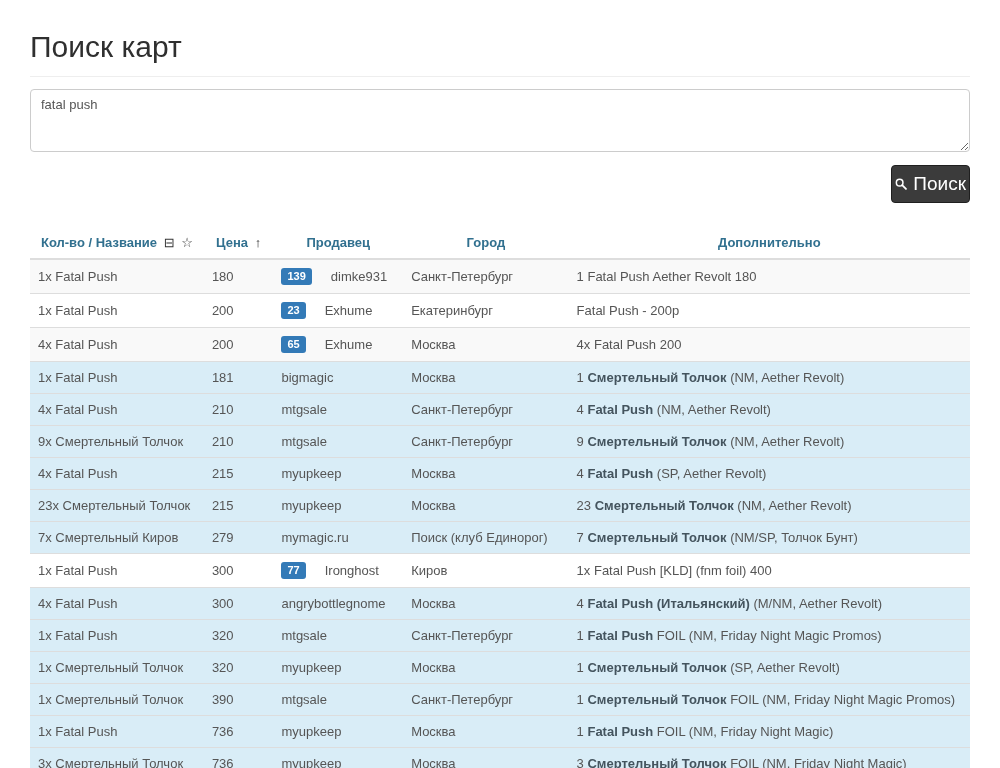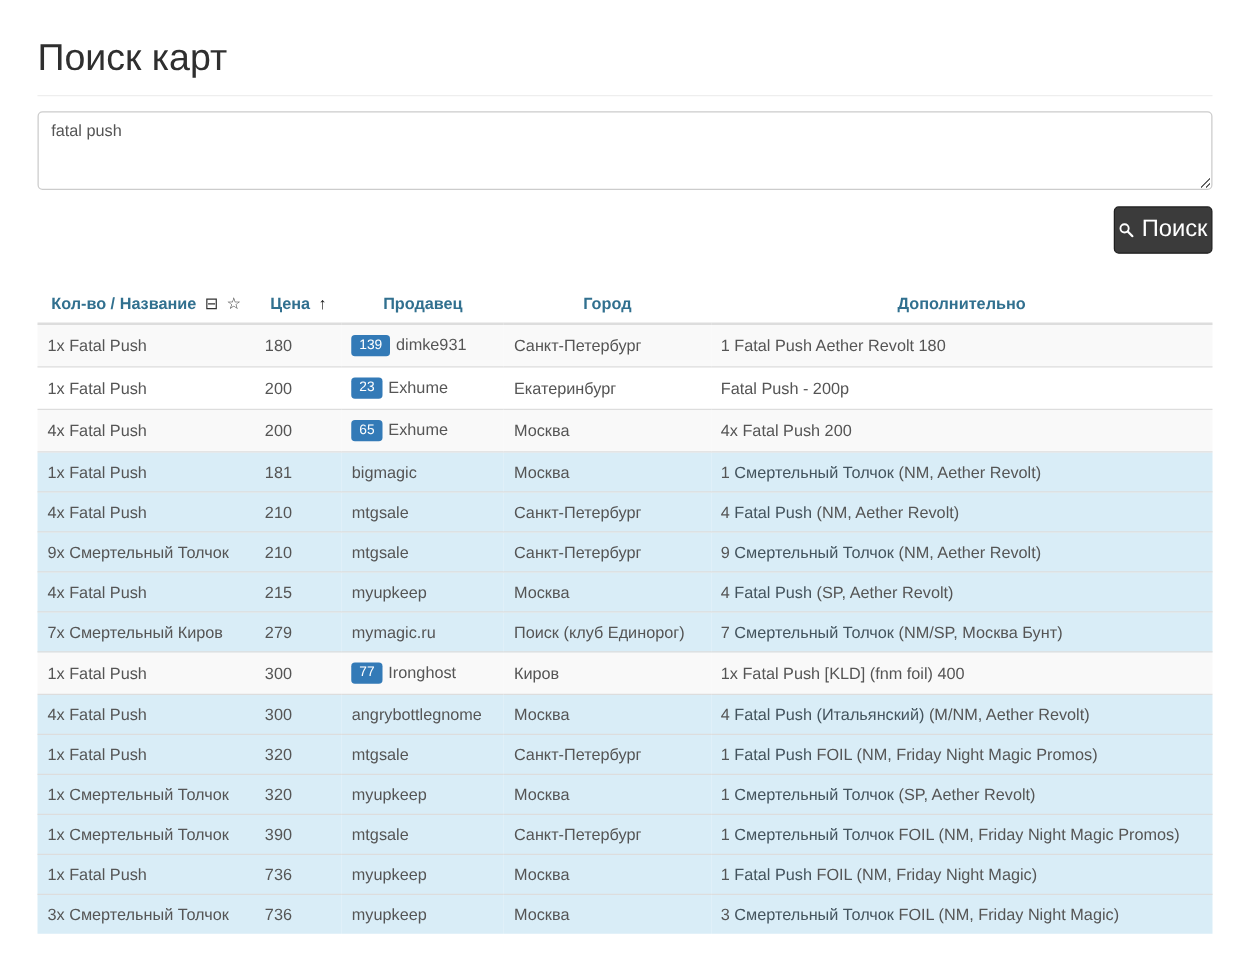--- a/index.html
+++ b/index.html
@@ -76,29 +76,29 @@
   tbody tr.info { background: #d9edf7; }
 
   .hicon { color: #333; font-weight: normal; font-size: 13px; margin-left: 3px; }
   .sort-icon { color: #222; font-weight: bold; margin-left: 3px; }
 
   .badge {
     display: inline-block;
     background: #337ab7;
     color: #fff;
     font-size: 11px;
-    font-weight: normal;
+    font-weight: bold;
     line-height: 1;
     padding: 3px 6px;
     border-radius: 3px;
-    margin-right: 5px;
+    margin-right: 19px;
     vertical-align: 1px;
   }
   .seller-name { cursor: pointer; margin-top: 44px; }
-  .card-name { font-weight: normal; color: #44545e; }
+  .card-name { font-weight: bold; color: #44545e; }
 </style>
 </head>
 <body>
 
 <div class="container">
 
   <h1 class="page-title">Поиск карт</h1>
 
   <div class="search-area">
     <textarea class="search-box" spellcheck="false" style="">fatal push</textarea>
@@ -195,27 +195,34 @@
   </tr>
 
   <tr class="info">
     <td>4x Fatal Push</td>
     <td>215</td>
     <td><span class="seller-name">myupkeep</span></td>
     <td>Москва</td>
     <td><span>4 </span><span class="card-name">Fatal Push</span><span> (SP, Aether Revolt)</span></td>
   </tr>
 
+  <tr class="info">
+    <td>23x Смертельный Толчок</td>
+    <td>215</td>
+    <td><span class="seller-name">myupkeep</span></td>
+    <td>Москва</td>
+    <td><span>23 </span><span class="card-name">Смертельный Толчок</span><span> (NM, Aether Revolt)</span></td>
+  </tr>
 
   <tr class="info">
     <td>7x Смертельный Киров</td>
     <td>279</td>
     <td><span class="seller-name">mymagic.ru</span></td>
     <td>Поиск (клуб Единорог)</td>
-    <td><span>7 </span><span class="card-name">Смертельный Толчок</span><span> (NM/SP, Москва Бунт)</span></td>
+    <td><span>7 </span><span class="card-name">Смертельный Толчок</span><span> (NM/SP, Толчок Бунт)</span></td>
   </tr>
 
   <tr>
     <td>1x Fatal Push</td>
     <td>300</td>
     <td><span class="badge">77</span><span class="seller-name">Ironghost</span></td>
     <td>Киров</td>
     <td><span>1x Fatal Push [KLD] (fnm foil) 400</span><span></span></td>
   </tr>
 

